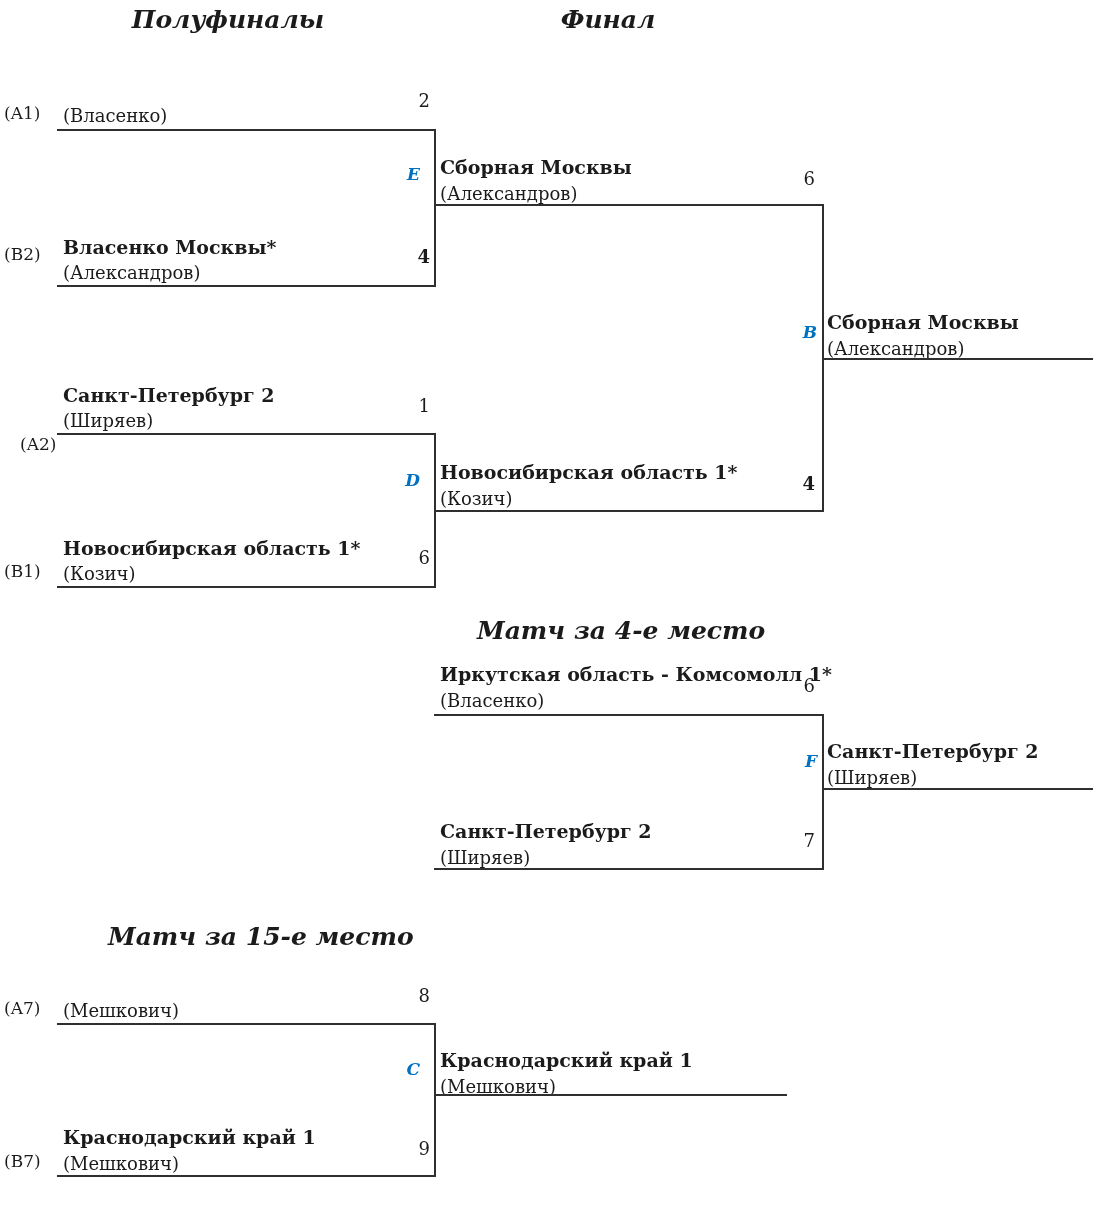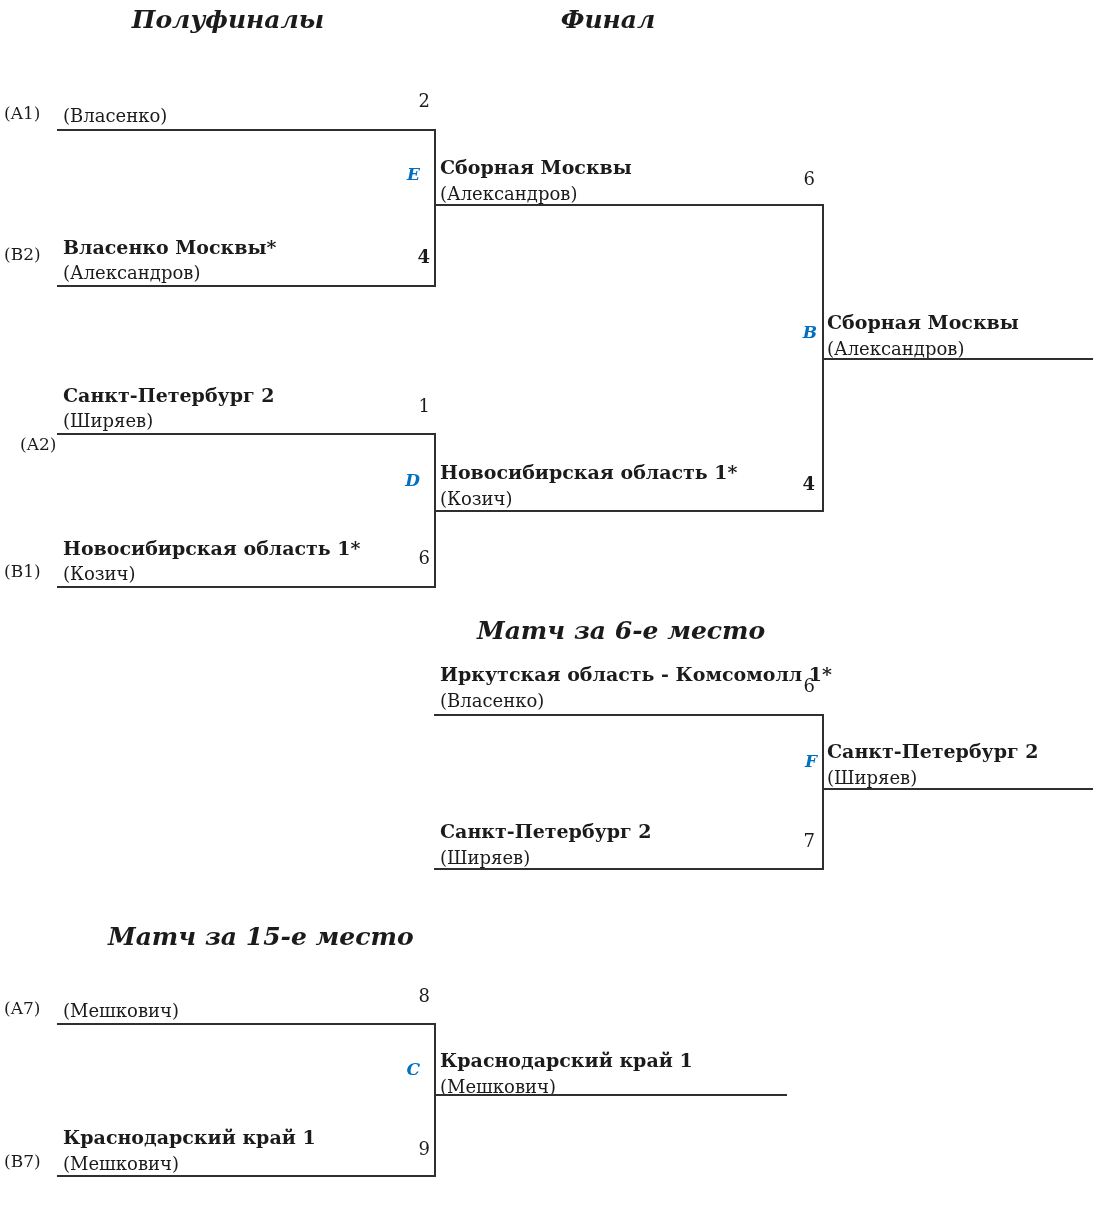--- a/index.html
+++ b/index.html
@@ -69,21 +69,21 @@
   <div class="abs player" style="left:440px; top:488px;">(Козич)</div>
   <div class="abs score bold" style="left:770px; top:474px; width:45px;">4</div>
   <div class="hline" style="left:434px; top:510px; width:390px;"></div>
 
   <div class="vline" style="left:822px; top:204px; height:308px;"></div>
   <div class="abs letter" style="left:783px; top:322px; width:34px;">B</div>
   <div class="abs team" style="left:827px; top:311px;">Сборная Москвы</div>
   <div class="abs player" style="left:827px; top:338px;">(Александров)</div>
   <div class="hline" style="left:822px; top:358px; width:271px;"></div>
 
-  <div class="abs hdr" style="left:477px; top:616px; width:240px;">Матч за 6-е место</div>
+  <div class="abs hdr" style="left:477px; top:616px; width:240px;">Матч за 4-е место</div>
 
   <div class="abs team" style="left:440px; top:663px;">Иркутская область - Комсомолл 1*</div>
   <div class="abs player" style="left:440px; top:690px;">(Власенко)</div>
   <div class="abs score" style="left:770px; top:676px; width:45px;">6</div>
   <div class="hline" style="left:434px; top:714px; width:390px;"></div>
 
   <div class="abs team" style="left:440px; top:820px;">Санкт-Петербург 2</div>
   <div class="abs player" style="left:440px; top:847px;">(Ширяев)</div>
   <div class="abs score" style="left:770px; top:831px; width:45px;">7</div>
   <div class="hline" style="left:434px; top:868px; width:390px;"></div>

